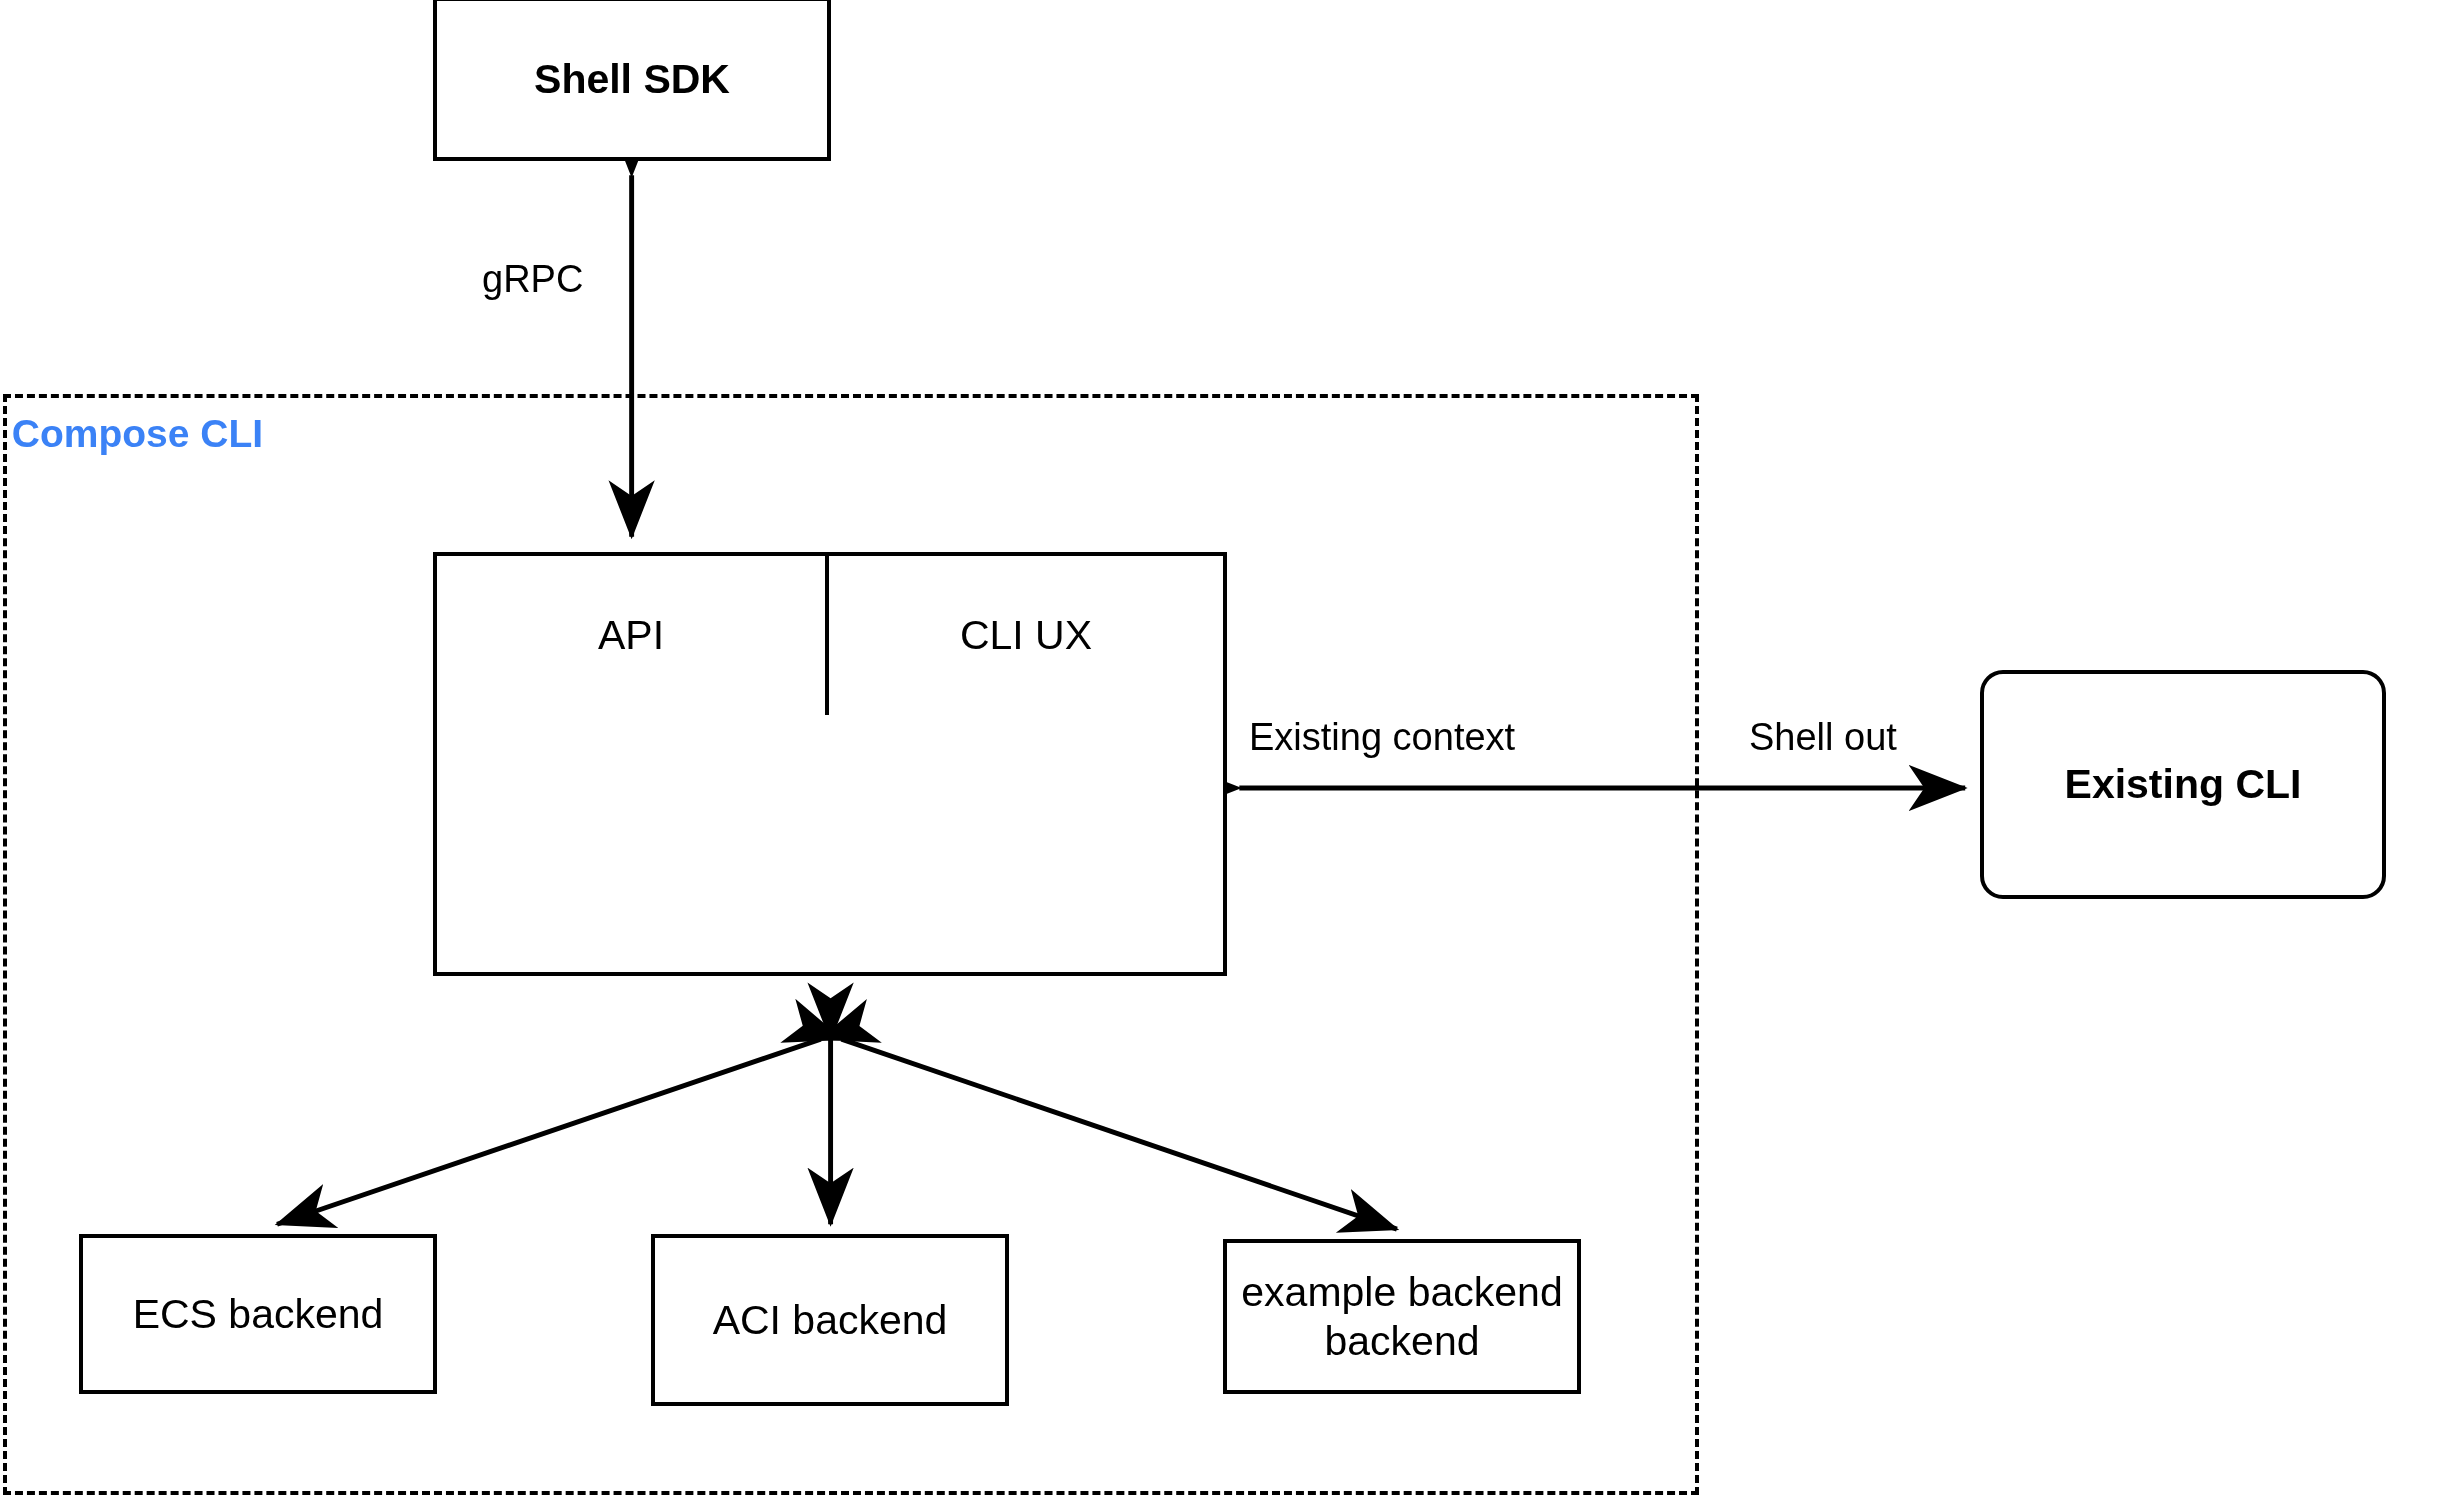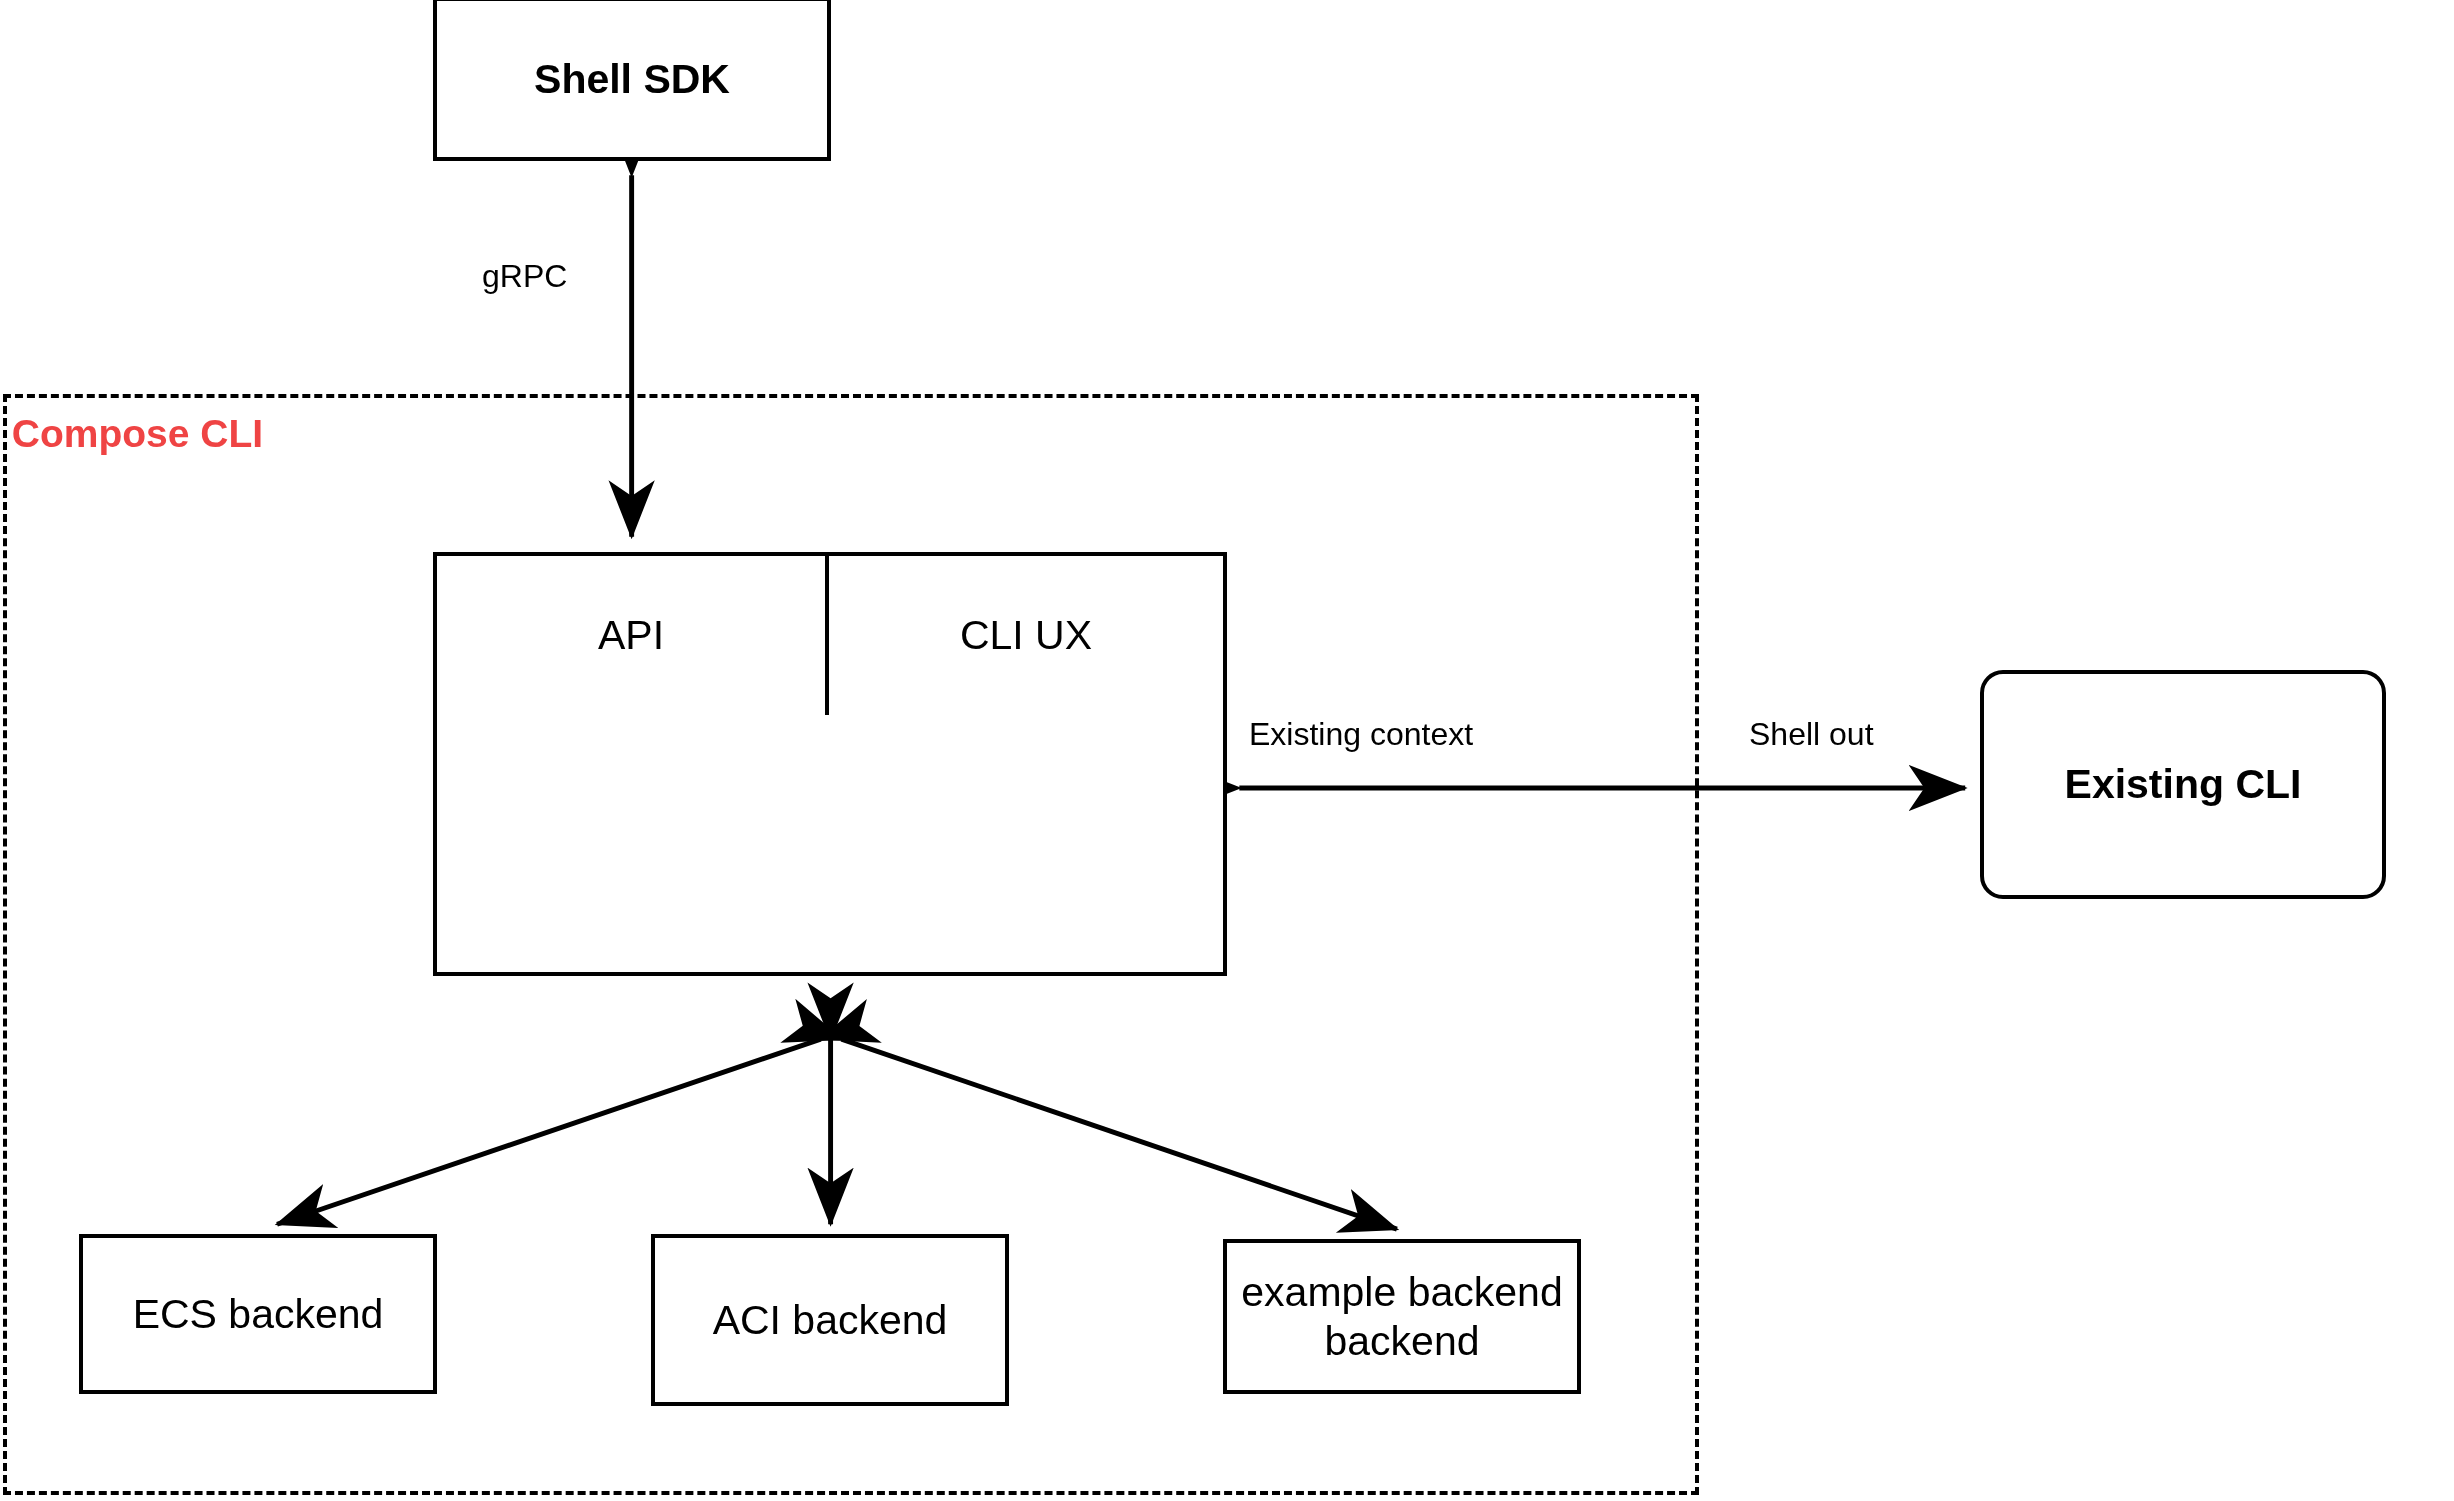--- a/index.html
+++ b/index.html
@@ -43,21 +43,21 @@
   .group-dashed {
     position: absolute;
     box-sizing: border-box;
     border: 4.9px dashed #000000;
     background: transparent;
   }
   .group-label {
     position: absolute;
     font-size: 39px;
     font-weight: bold;
-    color: #ef4444;
+    color: #3b82f6;
     white-space: nowrap;
     font-family: "Liberation Sans", sans-serif;
   }
 
   .stack {
     position: absolute;
     box-sizing: border-box;
     border: 4.9px solid #000000;
     background: #ffffff;
     display: flex;
@@ -79,21 +79,21 @@
     text-align: center;
     font-size: 41px;
     color: #000000;
     border-right: 4.9px solid #000000;
     font-family: "Liberation Sans", sans-serif;
   }
   .stack-cell:last-child { border-right: none; }
 
   .edge-label {
     position: absolute;
-    font-size: 32px;
+    font-size: 38px;
     color: #000000;
     white-space: nowrap;
     font-family: "Liberation Sans", sans-serif;
   }
 </style>
 </head>
 <body>
 
 <div id="canvas">
 

